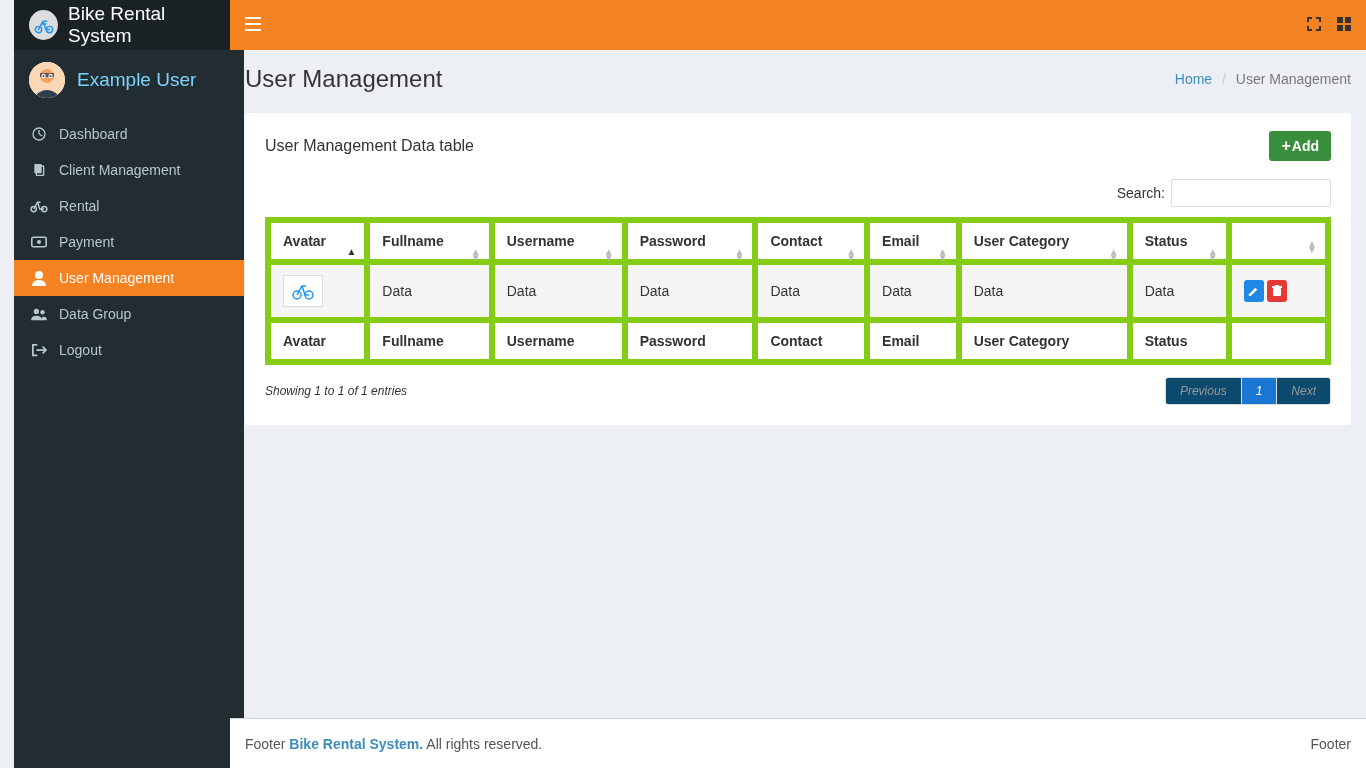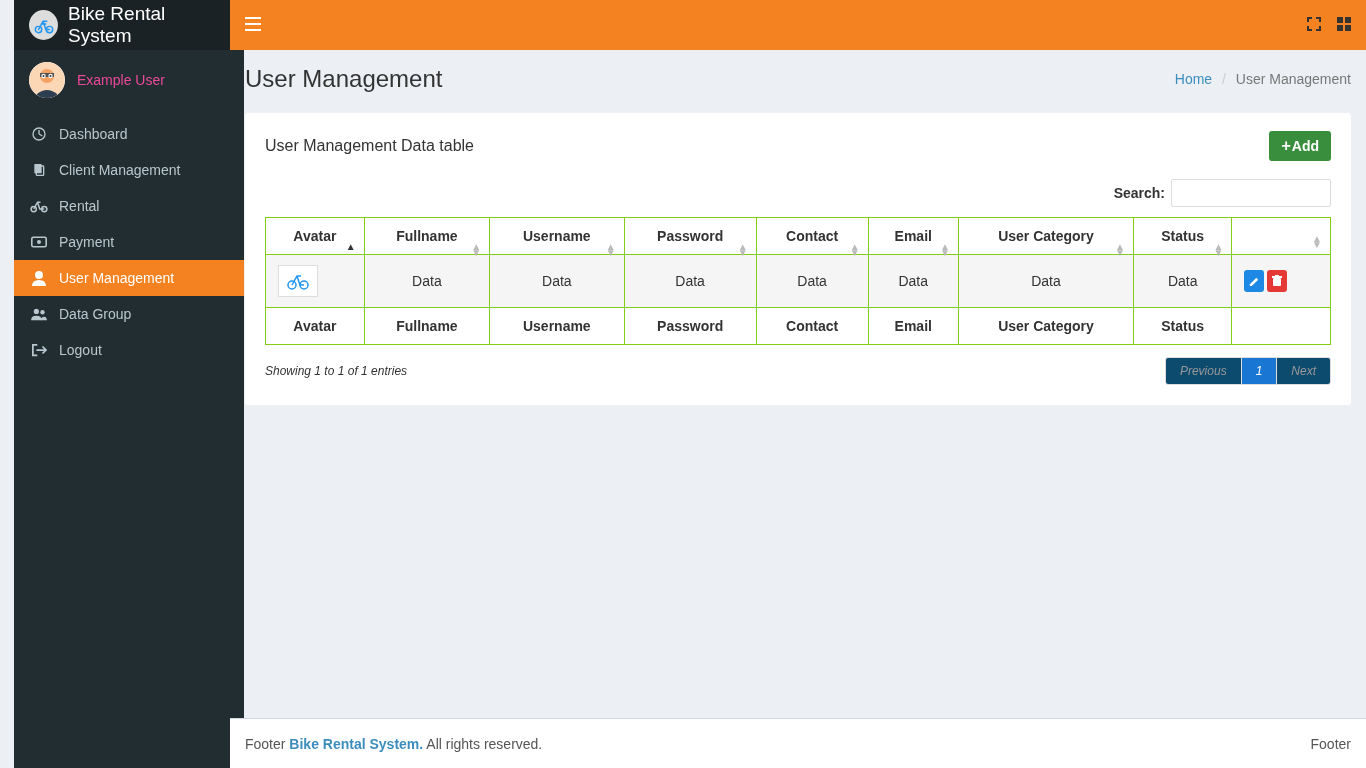--- a/index.html
+++ b/index.html
@@ -7,21 +7,21 @@
 
 
 .sidebar { position: absolute; left: 0; top: 0; width: 230px; height: 768px; background: #222d32; color: #b8c7ce; margin-left: 14px; }
 .logo { display: flex; align-items: center; height: 50px; padding: 0 15px; background: #1a2226; color: #fff; font-size: 19px; font-weight: 400; }
 .logo-icon { width: 30px; height: 30px; border-radius: 50%; background: #ddd; margin-right: 10px; display: flex; align-items: center; justify-content: center; }
 .logo-icon svg { width: 22px; height: 22px; }
 
 .user-panel { display: flex; align-items: center; padding: 12px 15px 18px; }
 .user-avatar { width: 36px; height: 36px; border-radius: 50%; background: #fff; overflow: hidden; display: flex; align-items: center; justify-content: center; margin-right: 12px; }
 .user-avatar svg { width: 36px; height: 36px; }
-.user-name { color: #ec4899; font-size: 14px; }
+.user-name { color: #7dd3fc; font-size: 19px; }
 
 .nav { list-style: none; }
 .nav-item { display: flex; align-items: center; padding: 10px 15px; color: #b8c7ce; font-size: 14px; cursor: pointer; position: relative; }
 .nav-item.active { background: #f58220; color: #fff; }
 .nav-icon { width: 20px; display: inline-flex; margin-right: 10px; align-items: center; justify-content: center; }
 .nav-chevron { position: absolute; right: 15px; }
 
 
 .top-header { position: absolute; left: 230px; top: 0; right: 0; height: 50px; background: #f58220; display: flex; align-items: center; justify-content: space-between; padding: 0 15px; color: #fff; }
 .header-left { display: flex; align-items: center; }
@@ -38,26 +38,26 @@
 .breadcrumb .sep { margin: 0 6px; color: #ccc; }
 
 
 .box { background: #fff; border-radius: 3px; border-top: 0; margin-bottom: 20px; padding: 10px 20px 20px; }
 .box-header { display: flex; justify-content: space-between; align-items: center; margin-bottom: 10px; padding: 8px 0; }
 .box-title { font-size: 16px; color: #333; font-weight: 400; }
 .btn-add { background: #388e3c; color: #fff; border: none; padding: 6px 12px; border-radius: 3px; font-size: 14px; cursor: pointer; display: flex; align-items: center; font-weight: 700; }
 .btn-add span:first-child { font-size: 16px; margin-right: 1px; font-weight: 700; }
 
 .search-row { display: flex; justify-content: flex-end; align-items: center; margin-bottom: 10px; }
-.search-label { margin-right: 6px; font-size: 14px; font-weight: bold; }
+.search-label { margin-right: 6px; font-size: 14px; }
 .search-input { height: 28px; width: 160px; border: 1px solid #ddd; border-radius: 2px; padding: 4px 8px; font-size: 14px; }
 
 
 table.data-table { width: 100%; border-collapse: collapse; border: 1px solid #ddd; }
-.data-table th, .data-table td { border: 1px solid #84cc16; padding: 10px 12px; text-align: center; font-size: 14px; vertical-align: middle; }
+.data-table th, .data-table td { border: 6px solid #84cc16; padding: 10px 12px; text-align: left; font-size: 14px; vertical-align: middle; }
 .data-table thead th { position: relative; font-weight: 700; background: #fff; }
 .sort-icon { position: absolute; right: 8px; color: #bbb; display: flex; flex-direction: column; line-height: 6px; font-size: 10px; }
 .sort-icon.asc .up { color: #333; }
 .data-table tbody tr:nth-child(odd) { background: #f5f5f5; }
 .data-table tfoot th { font-weight: 700; }
 
 .avatar-thumb { width: 40px; height: 32px; border: 1px solid #ddd; background: #fff; display: flex; align-items: center; justify-content: center; }
 .action-btns { display: flex; gap: 3px; }
 .btn-edit, .btn-delete { width: 20px; height: 22px; border-radius: 3px; display: flex; align-items: center; justify-content: center; cursor: pointer; }
 .btn-edit { background: #1e88e5; color: #fff; }

